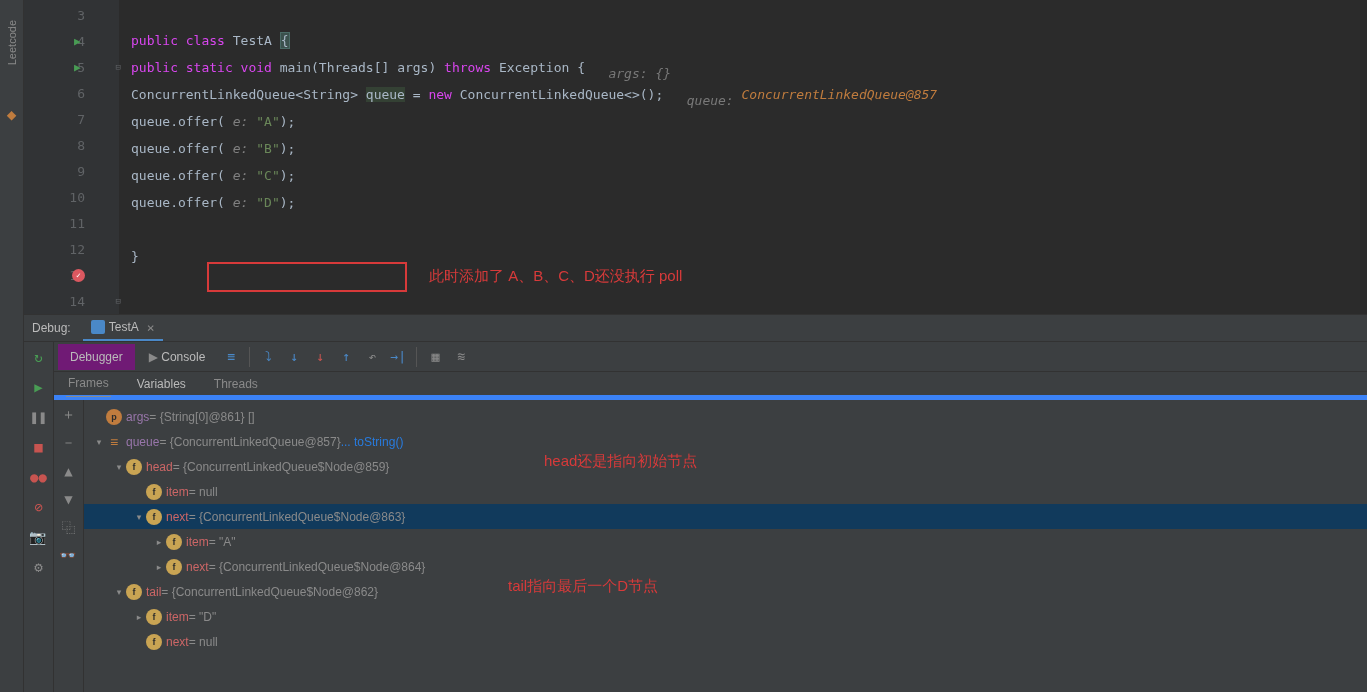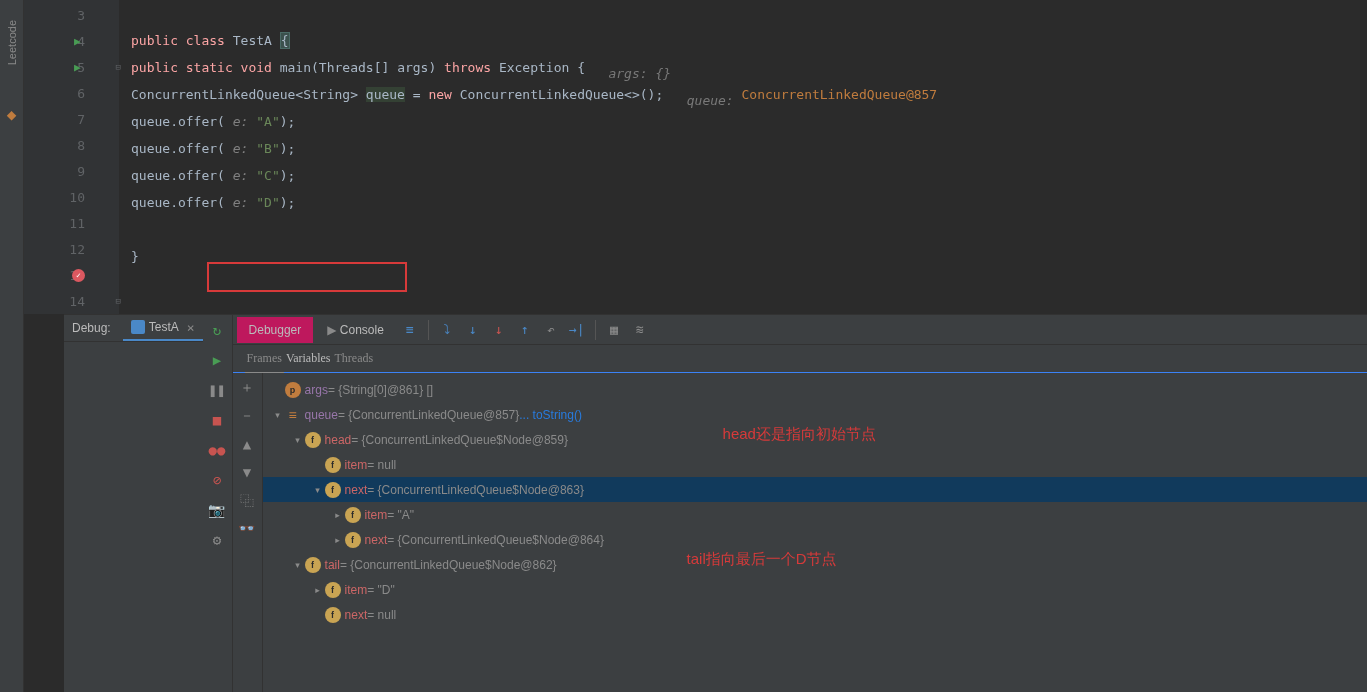--- a/index.html
+++ b/index.html
@@ -12,46 +12,46 @@
 .gutter { width: 95px; background: #313335; display: flex; flex-direction: column; padding-top: 2px; }
 .gutter-row { height: 27px; display: flex; align-items: center; justify-content: flex-end; padding-right: 8px; color: #606366; font-size: 13px; position: relative; }
 .gutter-row .lnum { width: 20px; text-align: right; margin-right: 26px; }
 .run-icon { position: absolute; left: 50px; color: #499c54; font-size: 11px; }
 .bp-icon { position: absolute; left: 48px; width: 13px; height: 13px; background: #db5860; border-radius: 50%; display: flex; align-items: center; justify-content: center; }
 .bp-icon::after { content: '✓'; color: #fff; font-size: 8px; }
 .fold-mark { position: absolute; right: -2px; color: #606366; font-size: 9px; }
 .code-area { flex: 1; position: relative; }
 .code-line { height: 27px; display: flex; align-items: center; padding-left: 12px; white-space: pre; }
 .code-line.breakpoint { background: #3a2323; }
-.kw { color: #fca5a5; }
+.kw { color: #d946ef; }
 .cls { color: #a9b7c6; }
 .str { color: #6a8759; }
 .cmt { color: #808080; }
 .param { color: #808080; font-style: italic; }
 .hint { color: #787878; font-style: italic; margin-top: 12px; }
-.hint-orange { color: #c07c3e; }
+.hint-orange { color: #c07c3e; font-style: italic; }
 .brace-hl { background: #3b514d; border: 1px solid #4a6b66; }
 .ident-hl { background: #344134; }
 .red-box { position: absolute; border: 2px solid #d73a3a; }
 .red-text { color: #d73a3a; font-family: 'Microsoft YaHei', sans-serif; font-size: 15px; position: absolute; }
-.debug-panel { height: 378px; background: #3c3f41; border-top: 1px solid #323232; display: flex; flex-direction: row; margin-left: 40px; }
+.debug-panel { height: 378px; background: #3c3f41; border-top: 1px solid #323232; display: flex; flex-direction: column; }
 .debug-header { height: 27px; display: flex; align-items: center; padding-left: 8px; gap: 12px; border-bottom: 1px solid #323232; }
 .debug-title { color: #bbbbbb; font-family: sans-serif; font-size: 12px; }
 .debug-tab { display: flex; align-items: center; gap: 4px; padding: 4px 8px; border-bottom: 2px solid #4a88c7; }
 .debug-tab-icon { width: 14px; height: 14px; background: #4a88c7; border-radius: 2px; }
 .debug-body { flex: 1; display: flex; }
 .debug-sidebar { width: 30px; background: #3c3f41; border-right: 1px solid #323232; display: flex; flex-direction: column; align-items: center; padding-top: 6px; gap: 12px; }
 .sidebar-icon { width: 18px; height: 18px; display: flex; align-items: center; justify-content: center; font-size: 14px; color: #8a8a8a; }
 .debug-main { flex: 1; display: flex; flex-direction: column; }
 .debug-toolbar { height: 30px; display: flex; align-items: center; padding-left: 4px; border-bottom: 1px solid #323232; gap: 2px; }
 .toolbar-tab { padding: 6px 12px; font-family: sans-serif; font-size: 12px; color: #bbbbbb; }
-.toolbar-tab.active { background: #be185d; }
+.toolbar-tab.active { background: #701a75; }
 .toolbar-sep { width: 1px; height: 20px; background: #555; margin: 0 4px; }
 .toolbar-icon { width: 24px; height: 24px; display: flex; align-items: center; justify-content: center; font-size: 13px; }
-.sub-tabs { height: 28px; display: flex; align-items: center; padding-left: 12px; border-bottom: 1px solid #3b82f6; font-family: Liberation Serif, serif; font-size: 12px; }
+.sub-tabs { height: 28px; display: flex; align-items: center; padding-left: 12px; gap: 24px; border-bottom: 5px solid #3b82f6; font-family: Liberation Sans, sans-serif; font-size: 12px; }
 .sub-tab { color: #8a8a8a; padding: 6px 2px; }
 .sub-tab.active { color: #bbbbbb; }
 .sub-tab.underline { border-bottom: 1px solid #8a8a8a; }
 .vars-body { flex: 1; display: flex; }
 .vars-sidebar { width: 30px; background: #3c3f41; border-right: 1px solid #323232; display: flex; flex-direction: column; align-items: center; padding-top: 6px; gap: 10px; }
 .vars-tree { flex: 1; background: #3c3f41; padding-top: 4px; position: relative; overflow: hidden; }
 .tree-row { height: 25px; display: flex; align-items: center; padding-left: 8px; font-family: sans-serif; font-size: 12px; }
 .tree-row.selected { background: #2f65ca22; background: #0d293e; }
 .tree-row.selected { background: #113a5c; }
 .chev { width: 14px; color: #8a8a8a; font-size: 9px; text-align: center; }
@@ -127,20 +127,21 @@
         <div class="code-line"><span class="kw">public class </span><span class="cls">TestA </span><span class="brace-hl">{</span></div>
         <div class="code-line">    <span class="kw">public static void </span><span class="cls">main(</span><span class="cls">Threads[] args) </span><span class="kw">throws </span><span class="cls">Exception {   </span><span class="hint">args: {}</span></div>
         <div class="code-line">        <span class="cls">ConcurrentLinkedQueue&lt;String&gt; </span><span class="ident-hl">queue</span><span class="cls"> = </span><span class="kw">new </span><span class="cls">ConcurrentLinkedQueue&lt;&gt;();   </span><span class="hint">queue: </span><span class="hint-orange">ConcurrentLinkedQueue@857</span></div>
         <div class="code-line">        <span class="cls">queue.offer( </span><span class="param">e: </span><span class="str">"A"</span><span class="cls">);</span></div>
         <div class="code-line">        <span class="cls">queue.offer( </span><span class="param">e: </span><span class="str">"B"</span><span class="cls">);</span></div>
         <div class="code-line">        <span class="cls">queue.offer( </span><span class="param">e: </span><span class="str">"C"</span><span class="cls">);</span></div>
         <div class="code-line">        <span class="cls">queue.offer( </span><span class="param">e: </span><span class="str">"D"</span><span class="cls">);</span></div>
         <div class="code-line"></div>
         <div class="code-line">    <span class="cls">}</span></div>
         <div class="red-box" style="left:88px; top:262px; width:200px; height:30px;"></div>
+      <div class="red-text" style="left:310px; top:267px;">此时添加了 A、B、C、D还没执行 poll</div>
     </div>
   </div>
 
   <div class="debug-panel">
     <div class="debug-header">
       <span class="debug-title">Debug:</span>
       <div class="debug-tab">
         <span class="debug-tab-icon"></span>
         <span style="color:#bbbbbb;font-family:sans-serif;font-size:12px;">TestA</span>
         <span style="color:#8a8a8a;margin-left:4px;">×</span>

